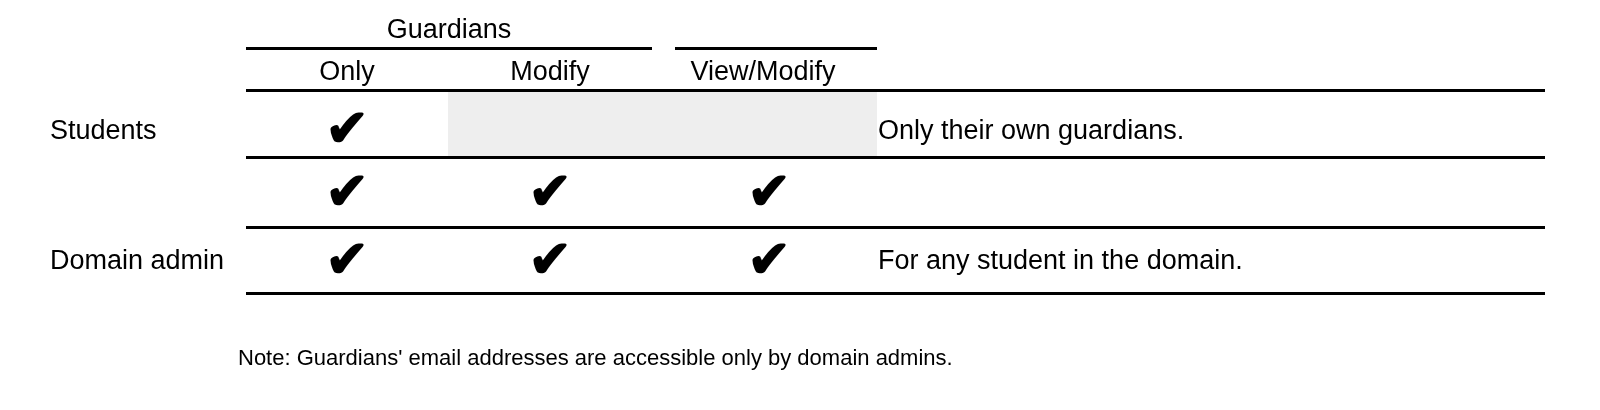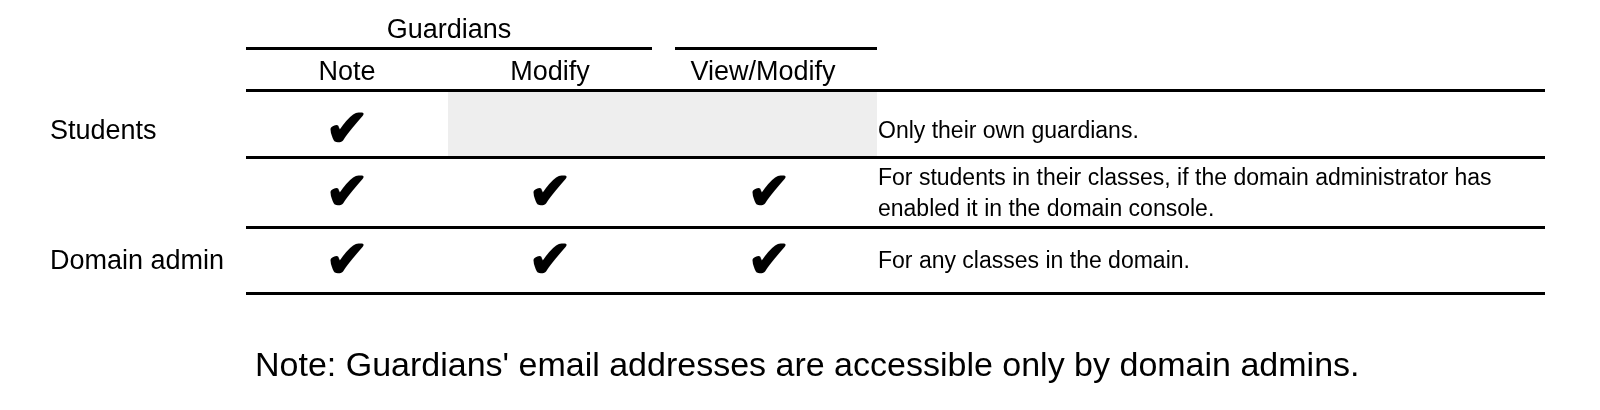--- a/index.html
+++ b/index.html
@@ -49,45 +49,45 @@
     display:flex; align-items:center; justify-content:center;
   }
   .col-view   { left:246px; width:202px; }
   .col-modify { left:448px; width:204px; }
   .col-vm     { left:661px; width:216px; }
   .check { font-size:52px; font-weight:bold; line-height:1; padding-bottom:4px; }
 
   .note-cell {
     position:absolute; left:878px; width:690px; top:0; height:100%;
     display:flex; align-items:center;
-    font-size:23px; line-height:31px;
+    font-size:27px; line-height:31px;
   }
 
   .footer-note {
-    position:absolute; left:255px; top:345px;
-    font-size:34px; white-space:nowrap;
+    position:absolute; left:238px; top:345px;
+    font-size:22px; white-space:nowrap;
   }
 </style>
 </head>
 <body>
 
 <div class="canvas">
 
   <div class="highlight"></div>
 
   <div class="hline ln-guardians"></div>
   <div class="hline ln-invitations"></div>
   <div class="hline ln-header"></div>
   <div class="hline ln-row1"></div>
   <div class="hline ln-row2"></div>
   <div class="hline ln-row3"></div>
 
   <div class="ghead gh-guardians">Guardians</div>
 
-  <div class="chead ch-view">Note</div>
+  <div class="chead ch-view">Only</div>
   <div class="chead ch-vm">View/Modify</div>
   <div class="chead ch-modify">Modify</div>
 
   <div class="row row-students">
     <div class="row-label">Students</div>
     <div class="cell col-view">
         <span class="check">✔</span>
       </div>
     <div class="cell col-modify">
         <span class="check"></span>
@@ -101,32 +101,31 @@
   <div class="row row-teachers">
     <div class="cell col-view">
         <span class="check">✔</span>
       </div>
     <div class="cell col-modify">
         <span class="check">✔</span>
       </div>
     <div class="cell col-vm">
         <span class="check">✔</span>
       </div>
-    <div class="note-cell">For students in their classes, if the domain administrator has enabled it in the domain console.</div>
   </div>
 
   <div class="row row-domain">
     <div class="row-label">Domain admin</div>
     <div class="cell col-view">
         <span class="check">✔</span>
       </div>
     <div class="cell col-modify">
         <span class="check">✔</span>
       </div>
     <div class="cell col-vm">
         <span class="check">✔</span>
       </div>
-    <div class="note-cell">For any classes in the domain.</div>
+    <div class="note-cell">For any student in the domain.</div>
   </div>
 
   <div class="footer-note">Note: Guardians' email addresses are accessible only by domain admins.</div>
 
 </div>
 
 </body></html>

